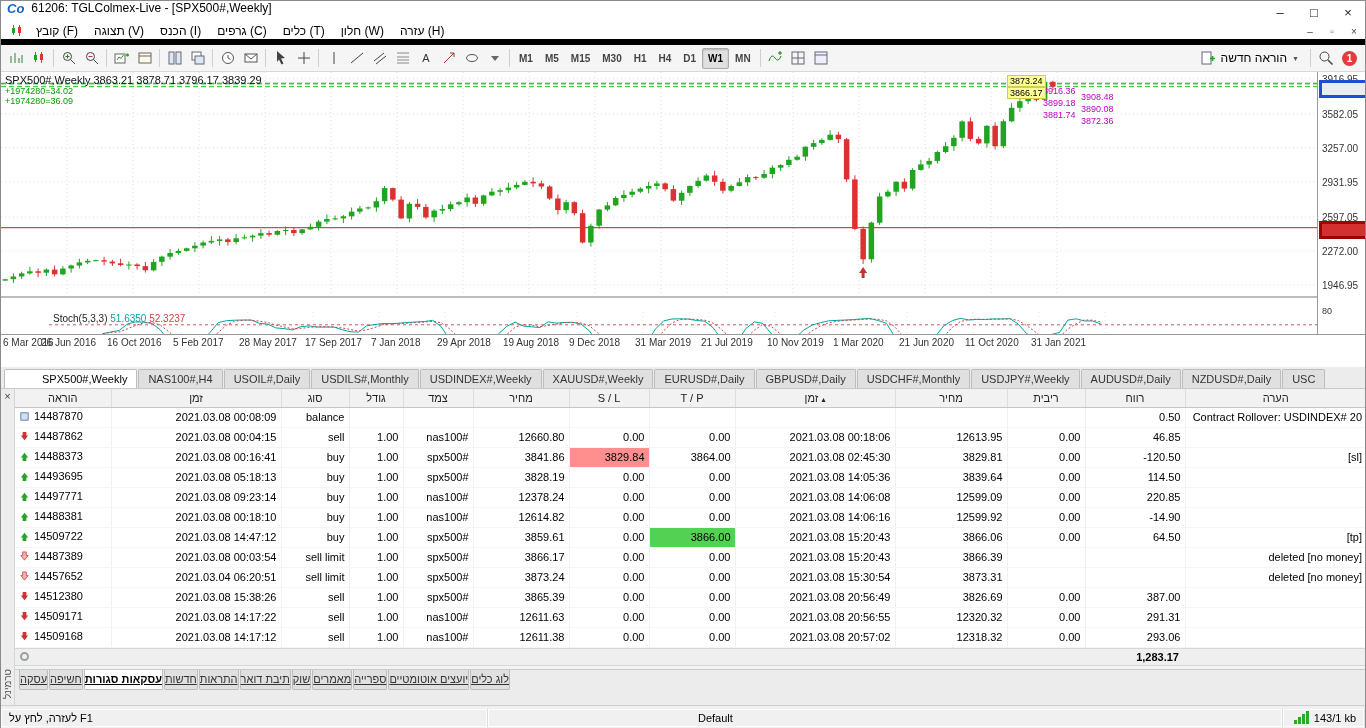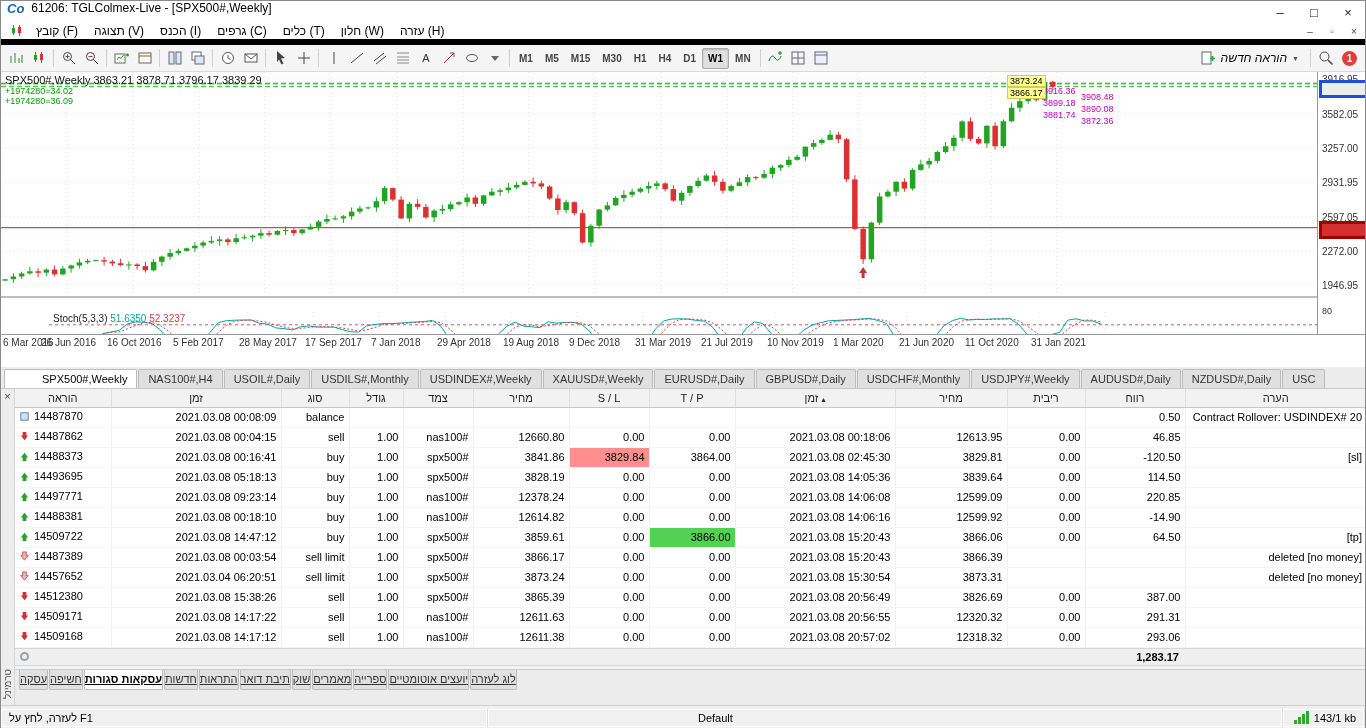--- a/index.html
+++ b/index.html
@@ -17,21 +17,21 @@
 .mdi{margin-left:auto;display:flex;align-items:center;}
 .mdib{width:22px;text-align:center;font-size:10px;color:#444;}
 
 .toolbar{height:27px;display:flex;align-items:center;background:#f5f5f5;border-bottom:1px solid #d8d8d8;padding:0 3px;flex:0 0 27px;}
 .tbtn{width:23px;height:23px;display:flex;align-items:center;justify-content:center;border:1px solid transparent;border-radius:2px;flex:0 0 auto;}
 .tbtn svg{display:block;}
 .sep{width:1px;height:18px;background:#cfcfcf;margin:0 3px;flex:0 0 1px;}
 .tf{font-size:10px;font-weight:bold;color:#444;padding:4px 5px;border:1px solid transparent;border-radius:2px;flex:0 0 auto;}
 .tf.on{background:#e0e0e0;border-color:#aaa;box-shadow:inset 0 1px 2px rgba(0,0,0,.2);color:#000;}
 .tspacer{flex:1;}
-.neworder{display:flex;align-items:center;gap:5px;border:1px solid transparent;padding:2px 7px;font-size:12px;white-space:nowrap;font-style:italic;}
+.neworder{display:flex;align-items:center;gap:5px;border:1px solid transparent;padding:2px 7px;font-size:12px;white-space:nowrap;}
 .caret{font-size:7px;color:#555;}
 .badge{width:15px;height:15px;border-radius:50%;background:#e23c3c;color:#fff;font-size:10px;font-weight:bold;display:flex;align-items:center;justify-content:center;margin:0 5px;flex:0 0 15px;}
 
 .chartwrap{position:relative;height:295px;flex:0 0 295px;background:#fff;overflow:hidden;}
 .pane-main{position:absolute;left:0;top:0;width:1318px;height:224px;}
 .pane-main svg,.pane-ind svg{position:absolute;left:0;top:0;}
 .splitter{position:absolute;left:0;top:224px;width:1366px;height:2px;background:#bdbdbd;}
 .pane-ind{position:absolute;left:0;top:240px;width:1318px;height:52px;margin-left:48px;}
 .priceaxis{position:absolute;right:0;top:0;width:48px;height:278px;border-left:1px solid #999;font-size:10px;background:#fff;}
 .dateaxis{position:absolute;left:0;bottom:0;width:1366px;height:33px;border-top:1px solid #999;font-size:10px;color:#333;background:#fff;}
@@ -917,21 +917,21 @@
           <span class="btab">עסקה</span>
           <span class="btab">חשיפה</span>
           <span class="btab on">עסקאות סגורות</span>
           <span class="btab">חדשות</span>
           <span class="btab">התראות</span>
           <span class="btab">תיבת דואר</span>
           <span class="btab">שוק</span>
           <span class="btab">מאמרים</span>
           <span class="btab">ספרייה</span>
           <span class="btab">יועצים אוטומטיים</span>
-          <span class="btab">לוג לעזרה</span>
+          <span class="btab">לוג כלים</span>
         </div>
     </div>
   </div>
 
   <div class="statusbar">
     <span class="scell help">לעזרה, לחץ על F1</span>
     <span class="scell profile">Default</span>
     <span class="scell conn">
       <span class="bars">
         <span style="height:4px"></span>

